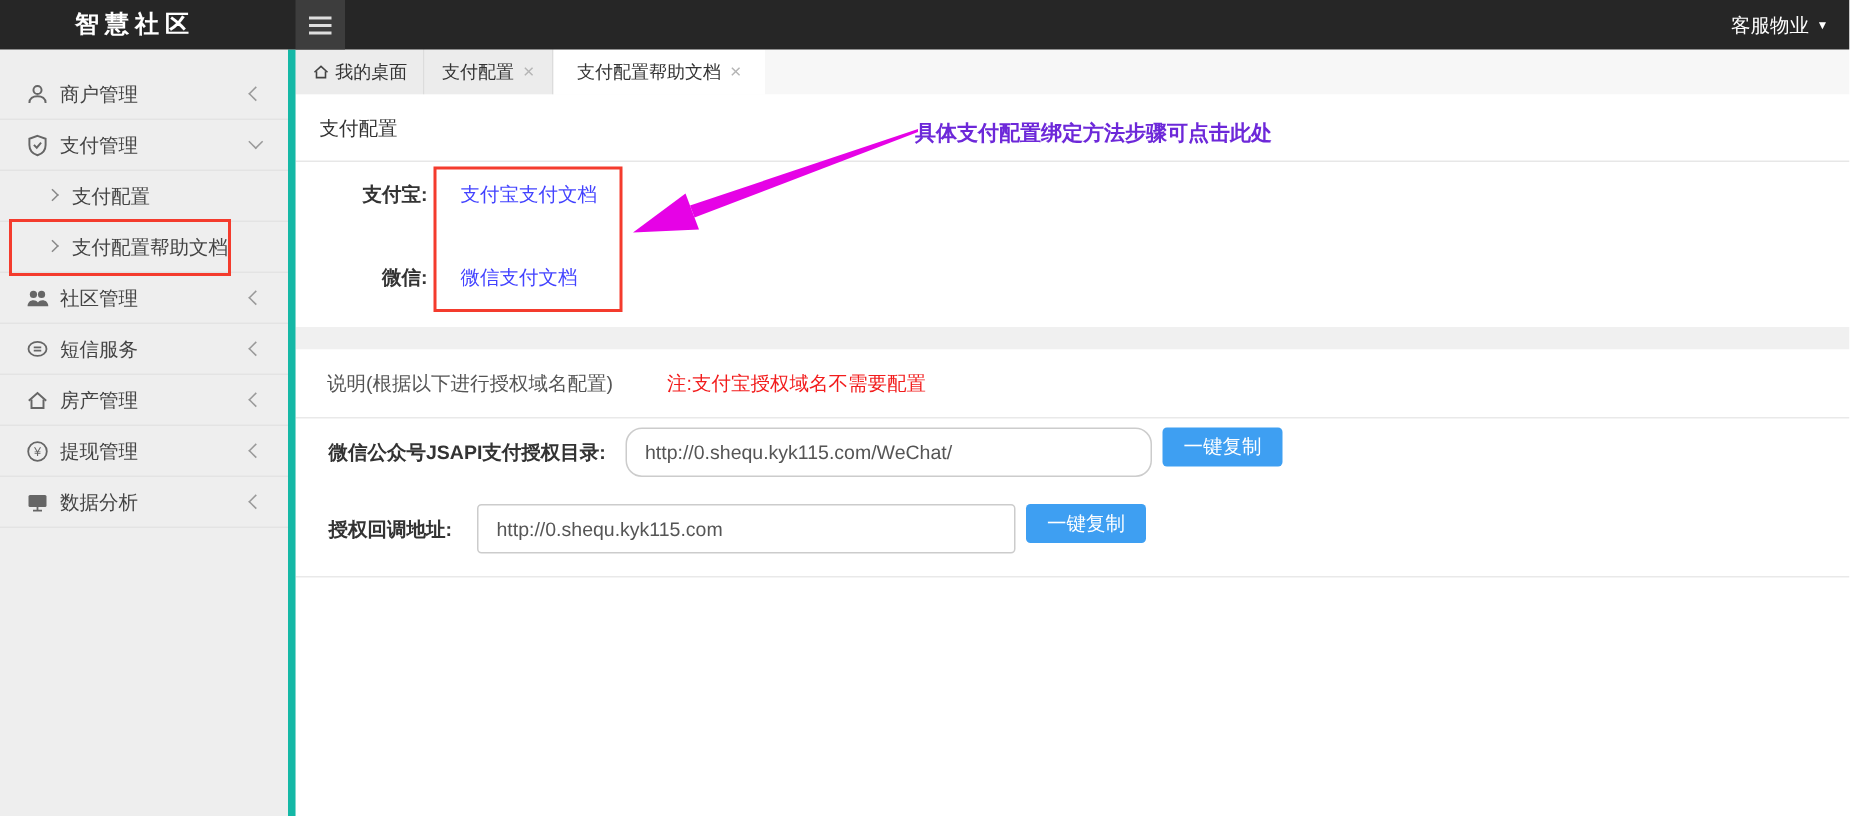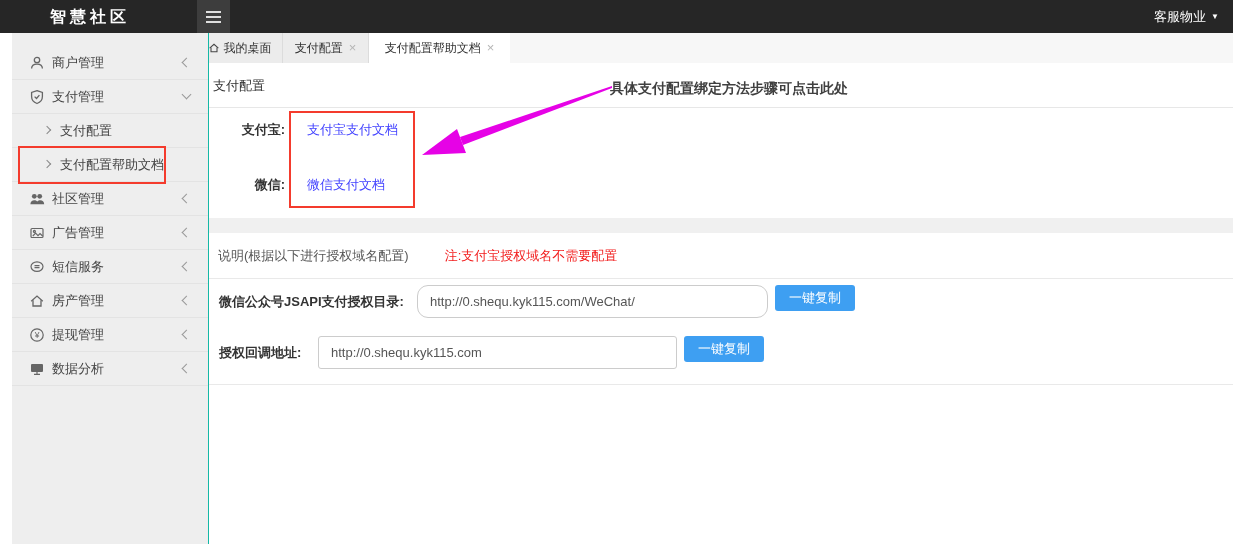--- a/index.html
+++ b/index.html
@@ -13,21 +13,21 @@
   
   .topbar { position:absolute; left:0; top:0; width:1233px; height:33px; background:#262626; z-index:20; }
   .logo { position:absolute; left:50px; top:0; line-height:33px; color:#fff; font-size:16px; font-weight:bold; letter-spacing:4px; }
   .hamburger { position:absolute; left:197px; top:0; width:33px; height:33px; background:#3d3d3d; cursor:pointer; }
   .hamburger i { position:absolute; left:9px; width:15px; height:2px; background:#dedede; }
   .hamburger i:nth-child(1){ top:11px; } .hamburger i:nth-child(2){ top:16px; } .hamburger i:nth-child(3){ top:21px; }
   .usermenu { position:absolute; right:14px; top:0; line-height:33px; color:#fff; font-size:13px; cursor:pointer; }
   .usermenu .caret { display:inline-block; font-size:8px; margin-left:5px; vertical-align:2px; color:#fff; }
 
   
-  .sidebar { position:absolute; left:12px; top:33px; width:197px; bottom:0; background:#eee; border-right:1px solid #14b8a6; z-index:10; }
+  .sidebar { position:absolute; left:0; top:33px; width:197px; bottom:0; background:#eee; border-right:5px solid #14b8a6; z-index:10; }
   .menu { list-style:none; padding-top:13px; }
   .m-item { position:relative; height:34px; line-height:33px; border-bottom:1px solid #e3e3e3; font-size:13px; color:#444; cursor:pointer; }
   .m-item .mi-icon { position:absolute; left:17px; top:9px; width:16px; height:16px; color:#666; }
   .m-item .mi-icon svg { display:block; width:16px; height:16px; }
   .m-item .mi-label { margin-left:40px; }
   .chev { position:absolute; width:7px; height:7px; border-style:solid; border-color:#999; border-width:0 1px 1px 0; }
   .chev-left  { right:18px; top:13px; transform:rotate(135deg); }
   .chev-down  { right:18px; top:11px; transform:rotate(45deg); }
   .s-item { position:relative; height:34px; line-height:33px; border-bottom:1px solid #e3e3e3; font-size:13px; color:#444; cursor:pointer; }
   .s-item .chev-right { left:32px; top:13px; width:6px; height:6px; border-color:#888; transform:rotate(-45deg); position:absolute; border-style:solid; border-width:0 1px 1px 0; }
@@ -48,21 +48,21 @@
 
   .crumbrow { position:absolute; left:0; right:0; top:30px; height:45px; border-bottom:1px solid #e7e7e7; background:#fff; }
   .crumb { position:absolute; left:16px; top:0; line-height:45px; font-size:13px; color:#333; }
 
   .doc-label { position:absolute; left:0; width:88px; text-align:right; font-weight:bold; font-size:13px; color:#333; }
   .doc-link { position:absolute; left:110px; font-size:13px; color:#4343ff; text-decoration:none; cursor:pointer; }
   .lbl-alipay { top:88px; } .link-alipay { top:88px; }
   .lbl-wechat { top:143px; } .link-wechat { top:143px; }
   .red-box { position:absolute; left:92px; top:78px; width:126px; height:97px; border:2px solid #f43b2d; pointer-events:none; z-index:5; }
 
-  .annotation-text { position:absolute; left:413px; top:47px; font-size:14px; font-weight:bold; color:#404040; z-index:5; }
+  .annotation-text { position:absolute; left:413px; top:47px; font-size:14px; font-weight:bold; color:#6d28d9; z-index:5; }
   .arrow-svg { position:absolute; left:0; top:0; width:440px; height:140px; pointer-events:none; z-index:5; }
 
   .gray-band { position:absolute; left:0; right:0; top:185px; height:15px; background:#f0f0f0; }
 
   .panel2 { position:absolute; left:0; right:0; top:200px; height:152px; background:#fff; border-bottom:1px solid #e9e9e9; }
   .phead { position:absolute; left:21px; top:0; height:45px; line-height:45px; font-size:13px; color:#555; white-space:nowrap; }
   .phead .warn { color:#f21c1c; margin-left:36px; }
   .phead-sep { position:absolute; left:0; right:0; top:45px; height:0; border-top:1px solid #e9e9e9; }
   .cfg-label { position:absolute; left:22px; height:33px; line-height:33px; font-size:13px; font-weight:bold; color:#333; white-space:nowrap; }
   .cfg-input { position:absolute; height:33px; border:1px solid #ccc; border-radius:3px; padding:0 12px; font-size:13px; color:#555; background:#fff; outline:none; font-family:"Liberation Sans","DejaVu Sans",sans-serif; }
@@ -126,31 +126,20 @@
         <svg viewBox="0 0 16 16" fill="currentColor" stroke="none">
             <circle cx="5.3" cy="5.3" r="2.4"></circle>
             <circle cx="10.7" cy="5.3" r="2.4"></circle>
             <path d="M1.4 13.2c0-2.6 1.8-4 3.9-4 1.2 0 2.3.5 3 1.4.7-.9 1.8-1.4 3-1.4 2.1 0 3.9 1.4 3.9 4z"></path>
           </svg>
       </span>
       <span class="mi-label">社区管理</span>
       <span class="chev chev-left"></span>
     </li>
 
-    <li class="m-item">
-      <span class="mi-icon">
-        <svg viewBox="0 0 16 16" fill="none" stroke="currentColor" stroke-width="1.2">
-            <rect x="2" y="3.5" width="12" height="9" rx="1"></rect>
-            <circle cx="5.4" cy="6.4" r="1"></circle>
-            <path d="M3.8 11l2.8-2.8 2.4 2.4 2-2 2.6 2.4"></path>
-          </svg>
-      </span>
-      <span class="mi-label">广告管理</span>
-      <span class="chev chev-left"></span>
-    </li>
 
     <li class="m-item">
       <span class="mi-icon">
         <svg viewBox="0 0 16 16" fill="none" stroke="currentColor" stroke-width="1.2">
             <ellipse cx="8" cy="7.6" rx="6" ry="4.7"></ellipse>
             <path d="M5.5 6.6h5M5.5 8.7h5"></path>
           </svg>
       </span>
       <span class="mi-label">短信服务</span>
       <span class="chev chev-left"></span>

